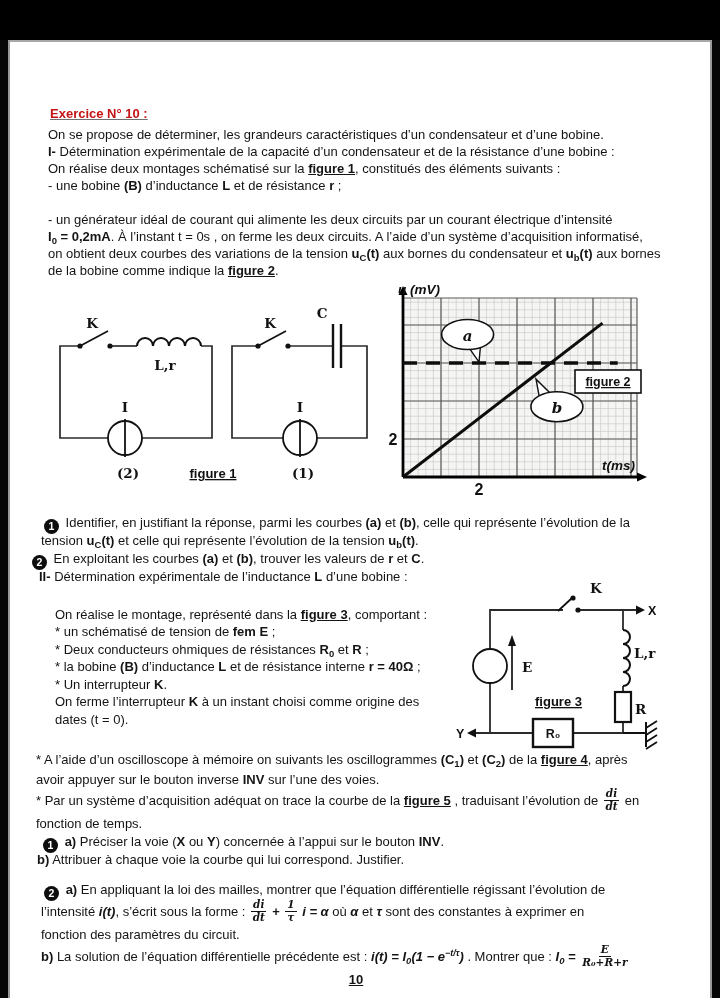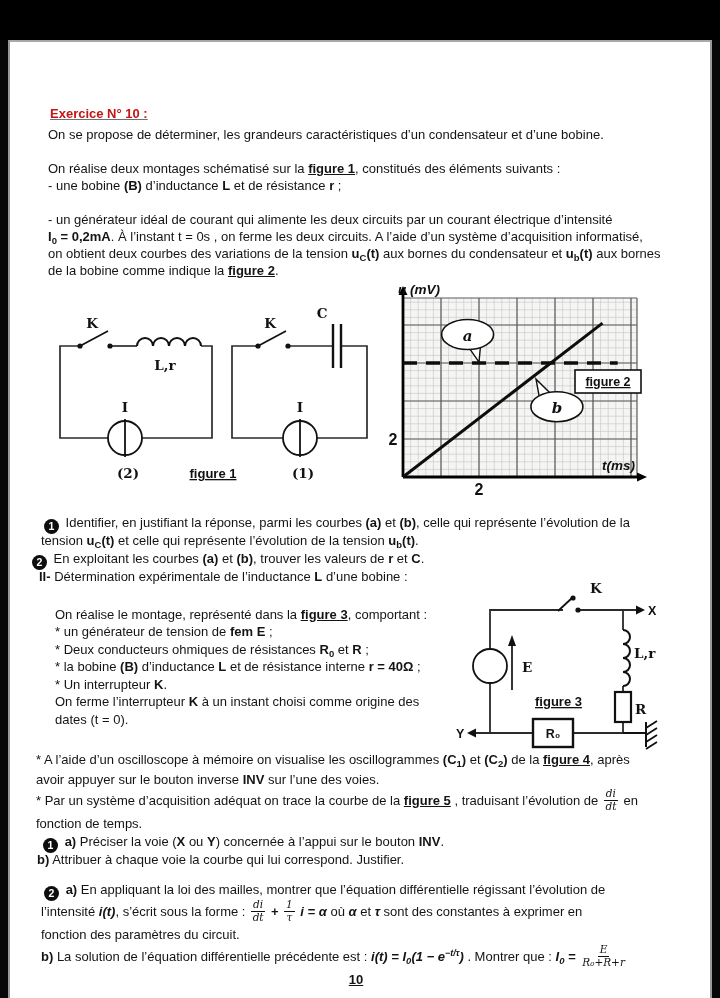--- a/index.html
+++ b/index.html
@@ -15,21 +15,21 @@
   .uu{text-decoration:underline;}
   .red{color:#c41414;}
   .red.uu{text-decoration-color:#6f6f6f;}
   .m{font-family:Liberation Sans, sans-serif;font-style:italic;}
   sub{font-size:9.5px;vertical-align:-3px;line-height:0;}
   sup{font-size:9px;vertical-align:5px;line-height:0;}
   .circ{display:inline-flex;width:15px;height:15px;border-radius:50%;background:#0d0d0d;color:#fff;
         font-size:10.5px;font-weight:bold;align-items:center;justify-content:center;
         margin-right:3px;vertical-align:-2.5px;}
   .frac{display:inline-flex;flex-direction:column;align-items:center;justify-content:center;
-        vertical-align:middle;font-family:"DejaVu Serif",serif;font-style:italic;font-weight:normal;
+        vertical-align:middle;font-family:"DejaVu Serif",serif;font-style:italic;font-weight:bold;
         font-size:10.5px;line-height:1.12;margin:0 2px;transform:translateY(-1px);}
   .frac .fr-n{border-bottom:1.2px solid #111;padding:0 2px;}
   .frac .fr-d{padding:0 1px;}
   .fig{position:absolute;}
   .fig text{fill:#111;}
   .fser{font-family:"DejaVu Serif",serif;font-weight:bold;font-size:13.5px;}
   .fcap{font-family:"Liberation Sans",sans-serif;font-size:13px;font-weight:bold;text-decoration:underline;}
   .flab{font-family:"Liberation Sans",sans-serif;font-size:12.5px;font-weight:bold;}
   .tick{font:bold 16px "Liberation Sans",sans-serif;}
   .alab{font:italic bold 13.5px "Liberation Sans",sans-serif;}
@@ -41,20 +41,21 @@
 
 <div id="page">
   <div class="bar" id="bar-top"></div>
   <div class="bar" id="bar-left"></div>
   <div class="bar" id="bar-right"></div>
   <div class="bar" id="bar-bottom"></div>
 
   <div class="line" style="left:50px;top:65px"><span class="bb uu red">Exercice N° 10 :</span></div>
 
   <div class="line" style="left:48px;top:86px"><span>On se propose de déterminer, les grandeurs caractéristiques d’un condensateur et d’une bobine.</span></div>
+  <div class="line" style="left:48px;top:103px"><span class="bb">I- </span><span>Détermination expérimentale de la capacité d’un condensateur et de la résistance d’une bobine :</span></div>
   <div class="line" style="left:48px;top:120px"><span>On réalise deux montages schématisé sur la </span><span class="bb uu">figure 1</span><span>, constitués des éléments suivants :</span></div>
   <div class="line" style="left:48px;top:137px"><span>- une bobine </span><span class="bb">(B)</span><span> d’inductance </span><span class="bb">L</span><span> et de résistance </span><span class="bb">r</span><span> ;</span></div>
   <div class="line" style="left:48px;top:171px"><span>- un générateur idéal de courant qui alimente les deux circuits par un courant électrique d’intensité</span></div>
   <div class="line" style="left:48px;top:188px"><span class="bb">I</span><sub class="bb">0</sub><span class="bb"> = 0,2mA</span><span>. À l’instant t = 0s , on ferme les deux circuits. A l’aide d’un système d’acquisition informatisé,</span></div>
   <div class="line" style="left:48px;top:205px"><span>on obtient deux courbes des variations de la tension </span><span class="bb">u</span><sub class="bb">C</sub><span class="bb">(t)</span><span> aux bornes du condensateur et </span><span class="bb">u</span><sub class="bb">b</sub><span class="bb">(t)</span><span> aux bornes</span></div>
   <div class="line" style="left:48px;top:222px"><span>de la bobine comme indique la </span><span class="bb uu">figure 2</span><span>.</span></div>
 
   <svg class="fig" style="left:30px;top:246px" width="345" height="200" viewBox="0 0 345 200">
 
     <path d="M50,60 H30 V152 H79 M111,152 H182 V60 H171" fill="none" stroke="#2b2b2b" stroke-width="1.7"></path>
@@ -176,21 +177,21 @@
       <rect x="190" y="87" width="66" height="23" fill="#fff" stroke="#111" stroke-width="1.6"></rect>
       <text x="223" y="103" text-anchor="middle" class="cap2">figure 2</text>
     </svg>
 
   <div class="line" style="left:44px;top:474px"><span class="circ">1</span><span> Identifier, en justifiant la réponse, parmi les courbes </span><span class="bb">(a)</span><span> et </span><span class="bb">(b)</span><span>, celle qui représente l’évolution de la</span></div>
   <div class="line" style="left:41px;top:492px"><span>tension </span><span class="bb">u</span><sub class="bb">C</sub><span class="bb">(t)</span><span> et celle qui représente l’évolution de la tension </span><span class="bb">u</span><sub class="bb">b</sub><span class="bb">(t)</span><span>.</span></div>
   <div class="line" style="left:32px;top:510px"><span class="circ">2</span><span> En exploitant les courbes </span><span class="bb">(a)</span><span> et </span><span class="bb">(b)</span><span>, trouver les valeurs de </span><span class="bb">r</span><span> et </span><span class="bb">C</span><span>.</span></div>
   <div class="line" style="left:39px;top:528px"><span class="bb">II- </span><span>Détermination expérimentale de l’inductance </span><span class="bb">L</span><span> d’une bobine :</span></div>
 
   <div class="line" style="left:55px;top:566px"><span>On réalise le montage, représenté dans la </span><span class="bb uu">figure 3</span><span>, comportant :</span></div>
-  <div class="line" style="left:55px;top:583px"><span>* un générateur de tension de </span><span class="bb">fem E</span><span> ;</span></div>
+  <div class="line" style="left:55px;top:583px"><span>* un schématisé de tension de </span><span class="bb">fem E</span><span> ;</span></div>
   <div class="line" style="left:55px;top:601px"><span>* Deux conducteurs ohmiques de résistances </span><span class="bb">R</span><sub class="bb">0</sub><span> et </span><span class="bb">R</span><span> ;</span></div>
   <div class="line" style="left:55px;top:618px"><span>* la bobine </span><span class="bb">(B)</span><span> d’inductance </span><span class="bb">L</span><span> et de résistance interne </span><span class="bb">r = 40Ω</span><span> ;</span></div>
   <div class="line" style="left:55px;top:636px"><span>* Un interrupteur </span><span class="bb">K</span><span>.</span></div>
   <div class="line" style="left:55px;top:653px"><span>On ferme l’interrupteur </span><span class="bb">K</span><span> à un instant choisi comme origine des</span></div>
   <div class="line" style="left:55px;top:671px"><span>dates (t = 0).</span></div>
 
   <svg class="fig" style="left:450px;top:538px" width="262" height="172" viewBox="0 0 262 172">
     <path d="M113,32 H40 V71 M40,105 V155 M128,32 H186 M173,32 V52 M173,108 V114 M173,144 V155 M173,155 H123 M83,155 H26" fill="none" stroke="#2b2b2b" stroke-width="1.8"></path>
     <line x1="108" y1="33" x2="122" y2="20" stroke="#111" stroke-width="1.8"></line>
     <circle cx="123" cy="20" r="2.6" fill="#111"></circle>
@@ -208,21 +209,21 @@
     <text class="fser" x="140" y="15">K</text>
     <text class="flab" x="198" y="37">X</text>
     <text class="flab" x="6" y="160">Y</text>
     <text class="fser" x="72" y="94">E</text>
     <text class="fser" x="184" y="80">L,r</text>
     <text class="fser" x="185" y="136">R</text>
     <text class="flab" x="103" y="160" text-anchor="middle">R₀</text>
     <text class="fcap" x="85" y="128">figure 3</text>
   </svg>
 
-  <div class="line" style="left:36px;top:711px"><span>* A l’aide d’un oscilloscope à mémoire on visualise les oscillogrammes </span><span class="bb">(C</span><sub class="bb">1</sub><span class="bb">)</span><span> et </span><span class="bb">(C</span><sub class="bb">2</sub><span class="bb">)</span><span> de la </span><span class="bb uu">figure 4</span><span>, après</span></div>
+  <div class="line" style="left:36px;top:711px"><span>* A l’aide d’un oscilloscope à mémoire on suivants les oscillogrammes </span><span class="bb">(C</span><sub class="bb">1</sub><span class="bb">)</span><span> et </span><span class="bb">(C</span><sub class="bb">2</sub><span class="bb">)</span><span> de la </span><span class="bb uu">figure 4</span><span>, après</span></div>
   <div class="line" style="left:36px;top:731px"><span>avoir appuyer sur le bouton inverse </span><span class="bb">INV</span><span> sur l’une des voies.</span></div>
   <div class="line" style="left:36px;top:749px"><span>* Par un système d’acquisition adéquat on trace la courbe de la </span><span class="bb uu">figure 5</span><span> , traduisant l’évolution de </span><span class="frac">
         <span class="fr-n">di</span>
         <span class="fr-d">dt</span>
       </span><span> en</span></div>
   <div class="line" style="left:36px;top:775px"><span>fonction de temps.</span></div>
   <div class="line" style="left:43px;top:793px"><span class="circ">1</span><span> </span><span class="bb">a)</span><span> Préciser la voie (</span><span class="bb">X</span><span> ou </span><span class="bb">Y</span><span>) concernée à l’appui sur le bouton </span><span class="bb">INV</span><span>.</span></div>
   <div class="line" style="left:37px;top:811px"><span class="bb">b)</span><span> Attribuer à chaque voie la courbe qui lui correspond. Justifier.</span></div>
   <div class="line" style="left:44px;top:841px"><span class="circ">2</span><span> </span><span class="bb">a)</span><span> En appliquant la loi des mailles, montrer que l’équation différentielle régissant l’évolution de</span></div>
   <div class="line" style="left:41px;top:860px"><span>l’intensité </span><span class="bb m">i(t)</span><span>, s’écrit sous la forme :  </span><span class="frac">

